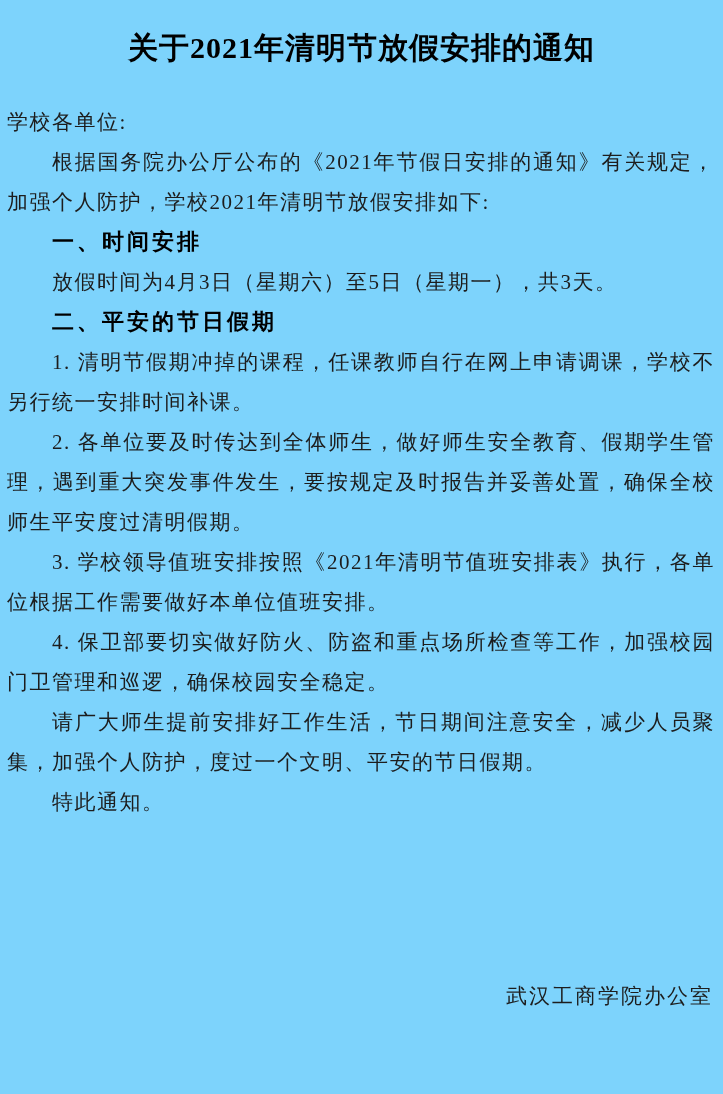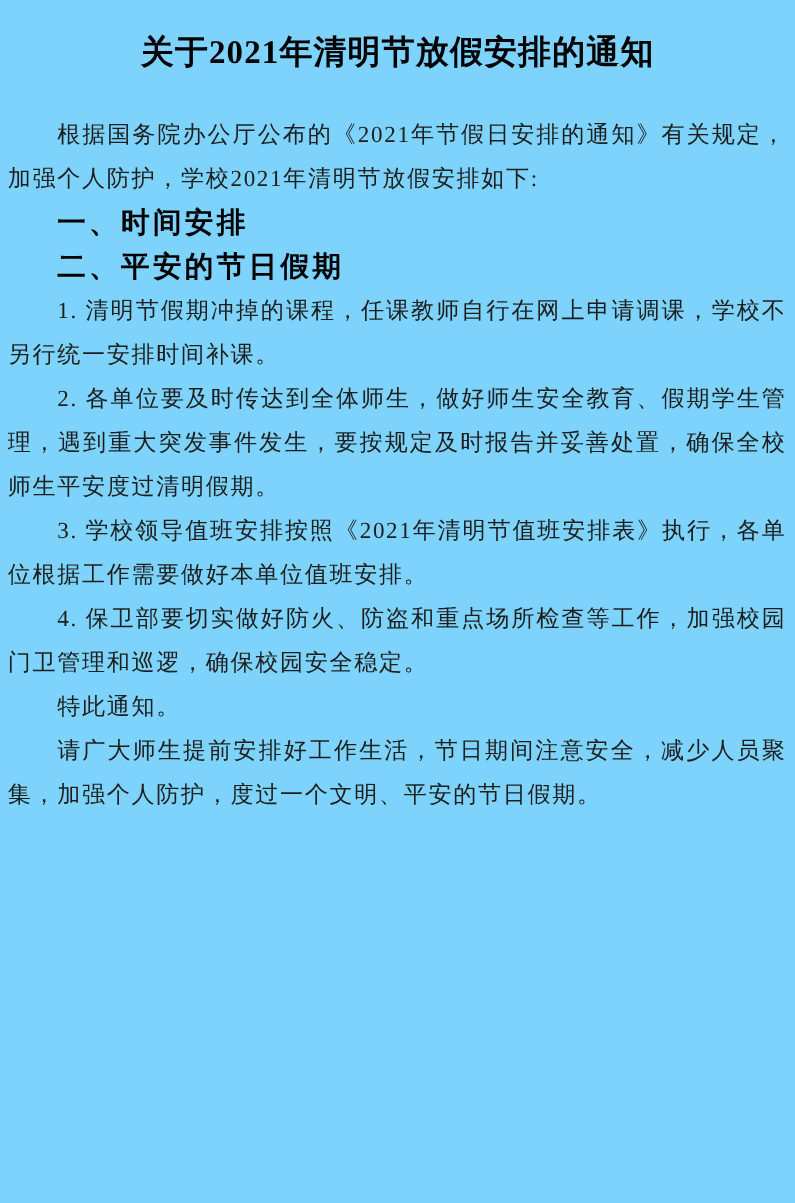--- a/index.html
+++ b/index.html
@@ -46,21 +46,21 @@
   }
   .para-indent {
     text-indent: 45px;
   }
   .salutation {
     text-indent: 0;
   }
   .sec-heading {
     margin: 0;
     text-indent: 45px;
-    font-size: 26px;
+    font-size: 22px;
     font-weight: bold;
     color: #000000;
     letter-spacing: 3px;
     line-height: 40px;
     font-family: "Liberation Sans", "DejaVu Sans", sans-serif;
     text-align: left;
   }
   .signature {
     margin-top: 152px;
     text-align: right;
@@ -71,37 +71,40 @@
 </style>
 </head>
 <body>
 
 <div class="page">
 
   <div class="doc-title">关于2021年清明节放假安排的通知</div>
 
   <div class="content">
 
+    <p class="salutation">学校各单位:</p>
 
     <p class="para-indent">根据国务院办公厅公布的《2021年节假日安排的通知》有关规定，加强个人防护，学校2021年清明节放假安排如下:</p>
 
     <p class="sec-heading">一、时间安排</p>
 
+    <p class="para-indent">放假时间为4月3日（星期六）至5日（星期一），共3天。</p>
 
     <p class="sec-heading">二、平安的节日假期</p>
 
     <p class="para-indent">1. 清明节假期冲掉的课程，任课教师自行在网上申请调课，学校不另行统一安排时间补课。</p>
 
     <p class="para-indent">2. 各单位要及时传达到全体师生，做好师生安全教育、假期学生管理，遇到重大突发事件发生，要按规定及时报告并妥善处置，确保全校师生平安度过清明假期。</p>
 
     <p class="para-indent">3. 学校领导值班安排按照《2021年清明节值班安排表》执行，各单位根据工作需要做好本单位值班安排。</p>
 
     <p class="para-indent">4. 保卫部要切实做好防火、防盗和重点场所检查等工作，加强校园门卫管理和巡逻，确保校园安全稳定。</p>
 
+    <p class="para-indent">请广大师生提前安排好工作生活，节日期间注意安全，减少人员聚集，加强个人防护，度过一个文明、平安的节日假期。</p>
+
     <p class="para-indent">特此通知。</p>
 
-    <p class="para-indent">请广大师生提前安排好工作生活，节日期间注意安全，减少人员聚集，加强个人防护，度过一个文明、平安的节日假期。</p>
-
     <div class="signature">
+      <div>武汉工商学院办公室</div>
     </div>
 
   </div>
 </div>
 
 </body></html>

